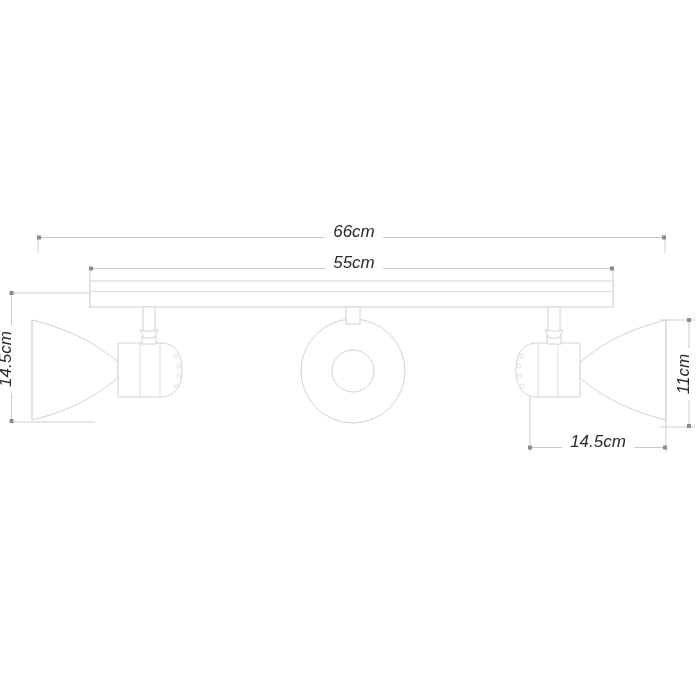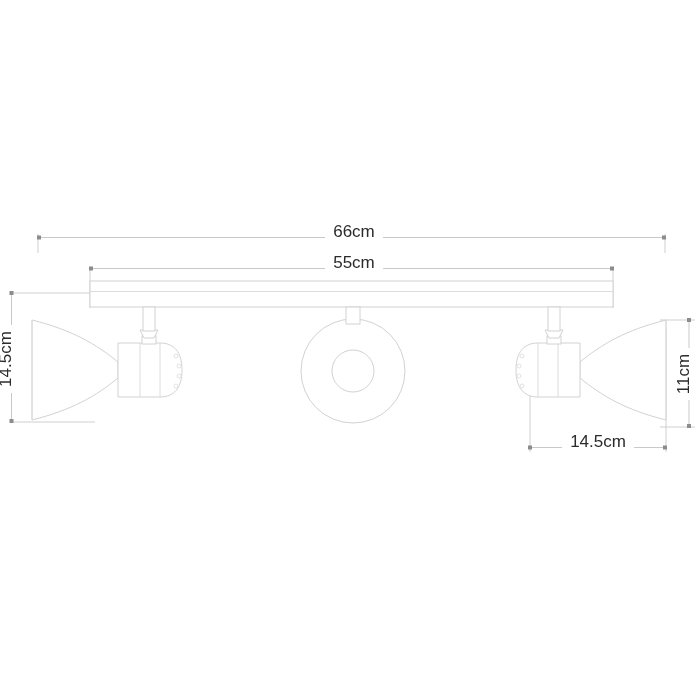--- a/index.html
+++ b/index.html
@@ -11,20 +11,21 @@
     width: 700px;
     height: 700px;
     font-family: "Liberation Sans", sans-serif;
     overflow: hidden;
   }
   #drawing-root {
     position: relative;
     width: 700px;
     height: 700px;
     background: #ffffff;
+    font-style: italic;
   }
   #drawing-svg {
     display: block;
     width: 700px;
     height: 700px;
   }
   .dim-text {
     font-family: "Liberation Sans", sans-serif;
     font-size: 17px;
     fill: #2b2b2b;

